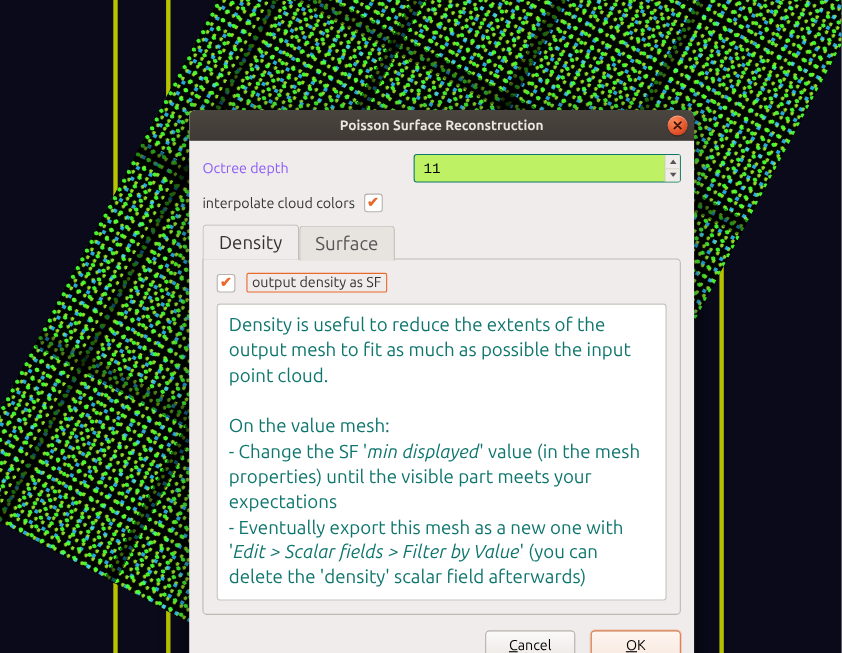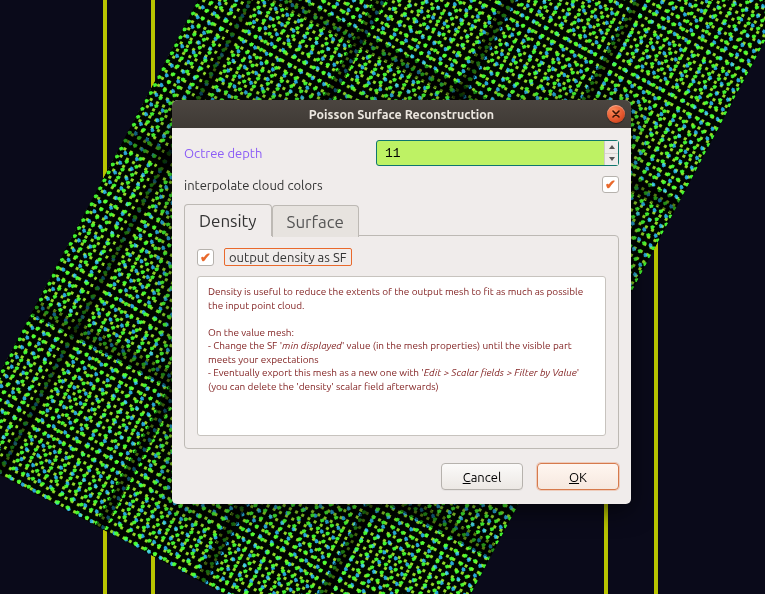--- a/index.html
+++ b/index.html
@@ -93,21 +93,21 @@
   .spin .steppers button {
     flex:1; border:none; background:#f0eceb; padding:0;
     display:flex; align-items:center; justify-content:center;
     cursor:pointer;
   }
   .spin .steppers button:first-child { border-bottom:1px solid #d9d5d0; }
   .tri { width:0; height:0; border-left:3px solid transparent; border-right:3px solid transparent;}
   .tri.up { border-bottom:4px solid #555; }
   .tri.dn { border-top:4px solid #555; }
 
-  .rowR { display:flex; align-items:center; justify-content:space-between; margin-bottom:10px; gap:8px; }
+  .rowR { display:flex; align-items:center; justify-content:flex-start; margin-bottom:10px; gap:8px; }
   .chk {
     width:17px; height:17px; border:1px solid #b6b2ad; border-radius:3px;
     background:#fff; display:flex; align-items:center; justify-content:center;
     cursor:pointer;
   }
   .chk.checked::after {
     content:"✔"; color:#e9692c; font-size:13px; font-weight:bold; line-height:1;
   }
 
   .tabs { display:flex; margin-top:6px;}
@@ -130,21 +130,21 @@
   }
   .tab:not(.active){ background:#e7e3df; top:2px; }
   .tabpanel {
     border:1px solid #bdb9b4; border-radius:0 4px 4px 4px;
     padding:12px; background:#f0eceb;
   }
   .sfrow { display:flex; align-items:center; gap:10px; margin-bottom:10px; }
   .sflabel { border:1px solid #e9692c; border-radius:2px; padding:1px 4px; color:#333; }
   .infobox {
     border:1px solid #c7c3be; background:#fff; border-radius:3px;
-    padding:8px 10px; color:#7f1d1d; font-size:10px; line-height:1.35;
+    padding:8px 10px; color:#0f766e; font-size:17px; line-height:1.35;
     min-height:160px;
   }
   .infobox .em { font-style:italic; }
   .btnrow { display:flex; justify-content:flex-end; gap:14px; margin-top:14px; }
   .btn {
     min-width:82px; height:27px; border:1px solid #b6b2ad; border-radius:4px;
     background:linear-gradient(#fbfaf9,#ece8e4);
     font:inherit; cursor:pointer;
     box-shadow:0 1px 0 rgba(0,0,0,.04);
   }

